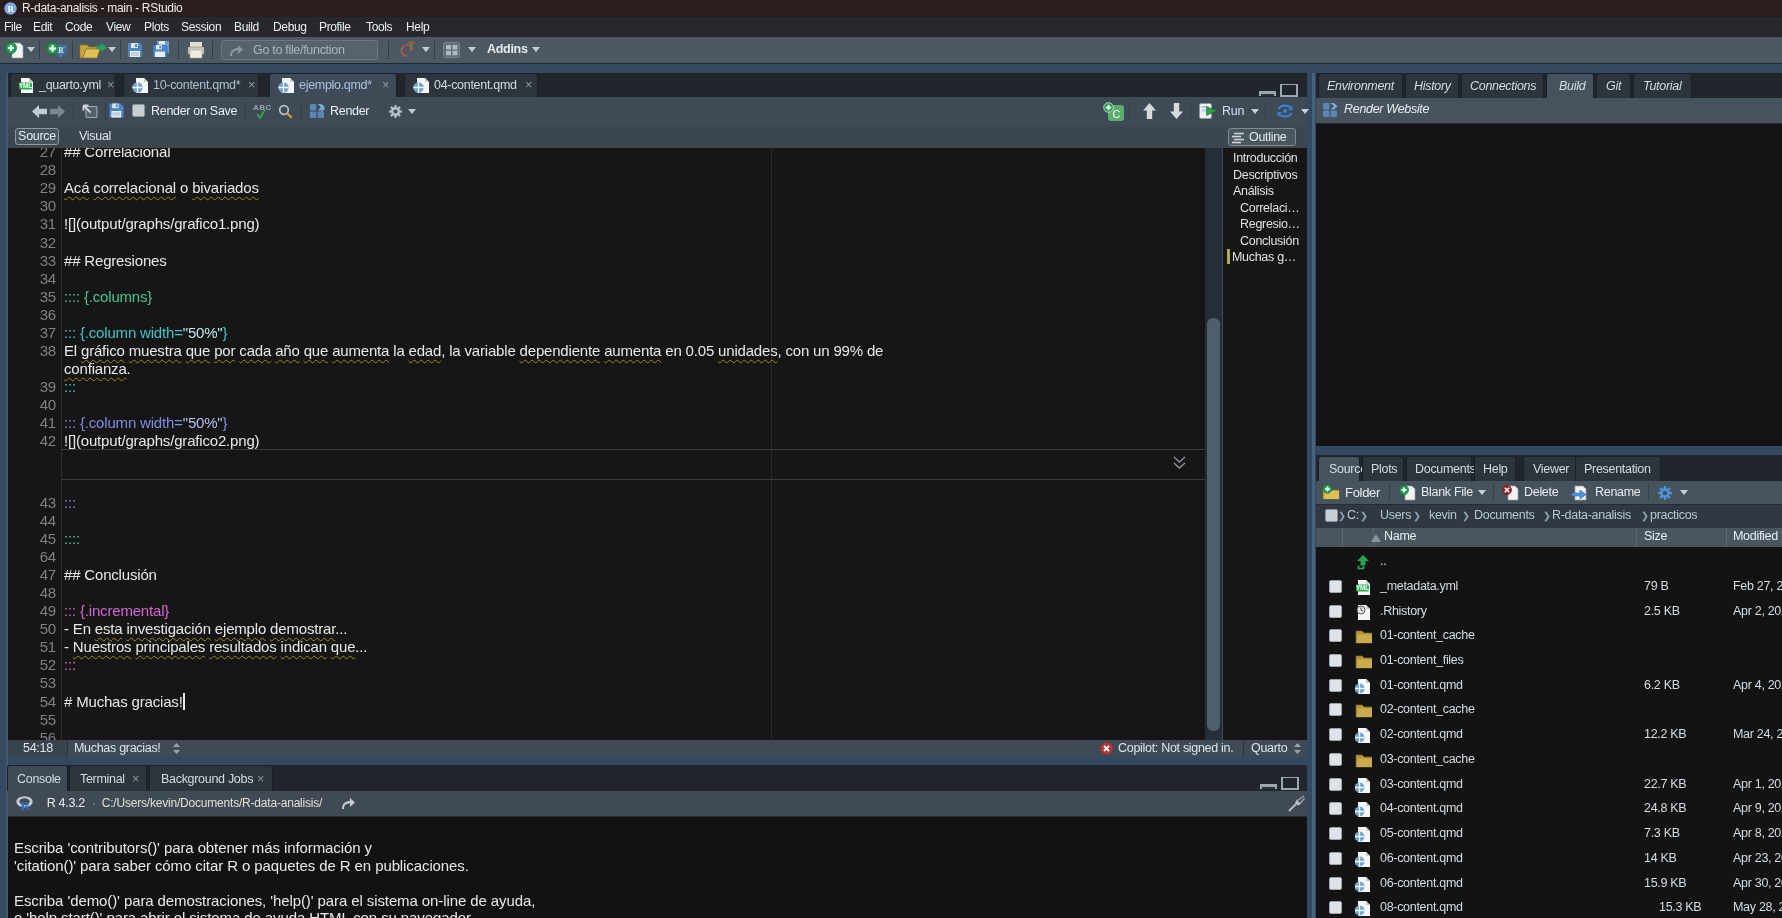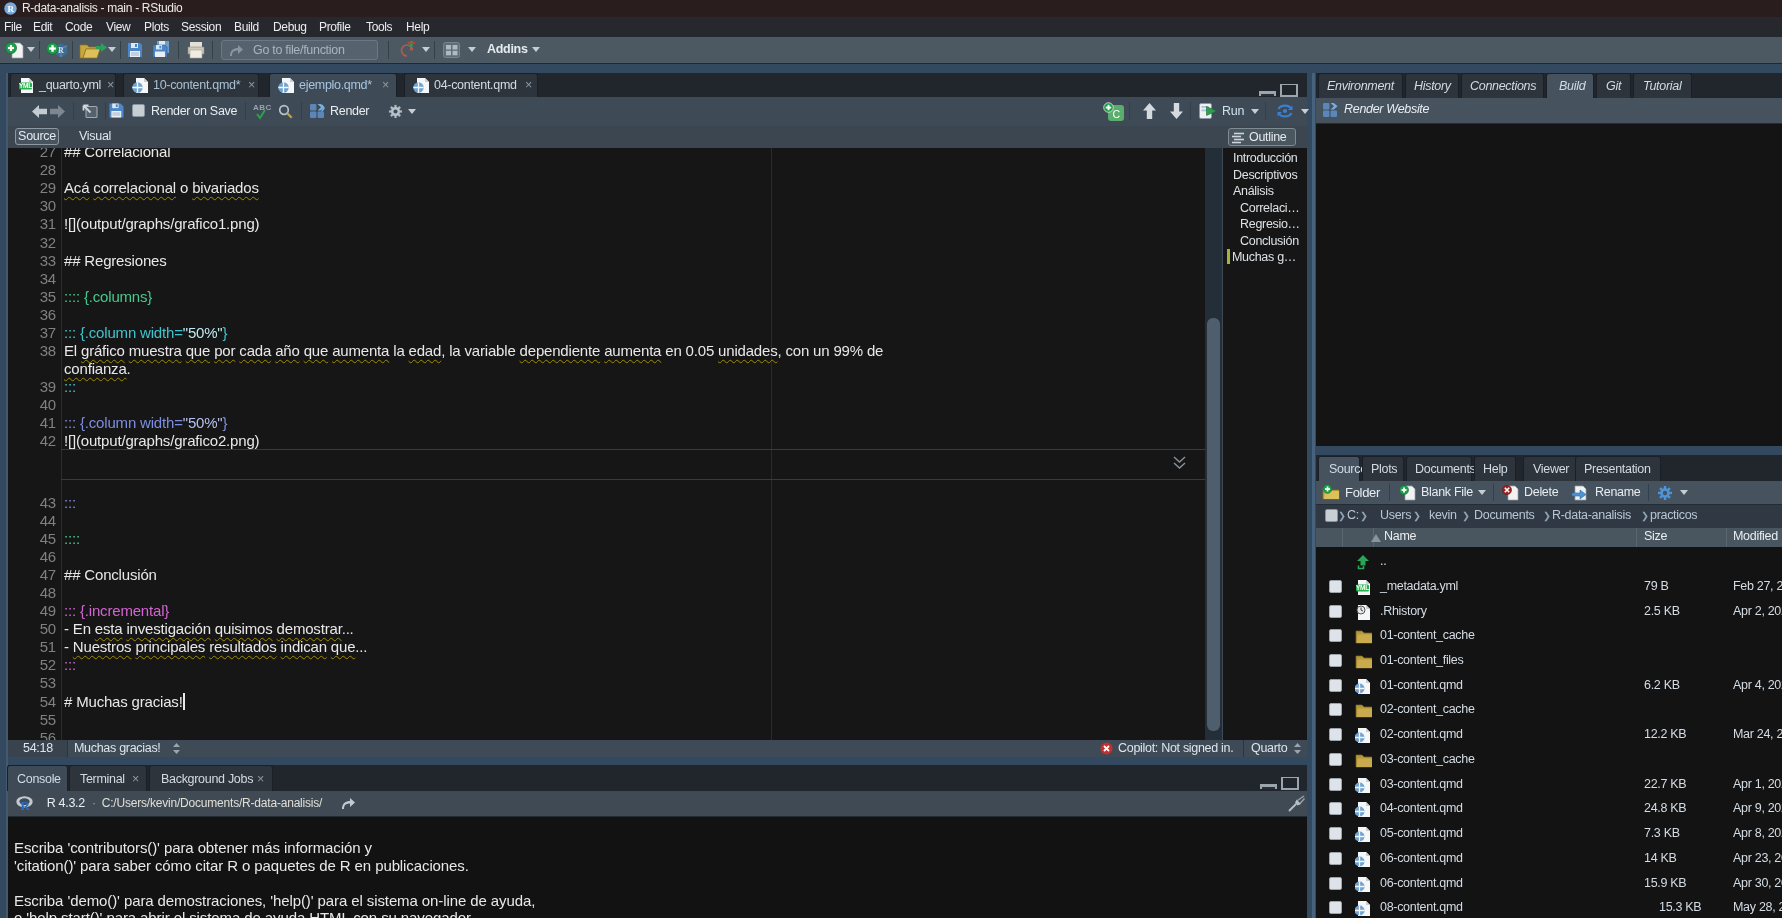--- a/index.html
+++ b/index.html
@@ -375,25 +375,25 @@
     <div class="crow" style="top:265.0px"><span class="lnum">41</span><span class="ctext peri">::: {.column width=<span style="color:#b4c0f2">"50%"</span>}</span></div>
     <div class="crow" style="top:283.0px"><span class="lnum">42</span><span class="ctext">![](output/graphs/grafico2.png)</span></div>
     <div class="abs" style="left:53px;top:301px;width:1161px;height:1px;background:#3a3a3a"></div>
     <div class="abs" style="left:53px;top:330.6px;width:1161px;height:1px;background:#3a3a3a"></div>
     <svg class="abs" style="left:1165px;top:308px" width="13" height="14" viewBox="0 0 13 14">
         <path d="M1 1l5.5 5L12 1M1 7l5.5 5L12 7" stroke="#8a9299" stroke-width="1.4" fill="none"></path>
       </svg>
     <div class="crow" style="top:344.9px"><span class="lnum">43</span><span class="ctext peri">:::</span></div>
     <div class="crow" style="top:363.0px"><span class="lnum">44</span></div>
     <div class="crow" style="top:381.0px"><span class="lnum">45</span><span class="ctext green">::::</span></div>
-    <div class="crow" style="top:399.1px"><span class="lnum">46</span></div>
+    <div class="crow" style="top:399.1px"><span class="lnum">64</span></div>
     <div class="crow" style="top:417.1px"><span class="lnum">47</span><span class="ctext">## Conclusión</span></div>
     <div class="crow" style="top:435.2px"><span class="lnum">48</span></div>
     <div class="crow" style="top:453.2px"><span class="lnum">49</span><span class="ctext mag">::: {.incremental}</span></div>
-    <div class="crow" style="top:471.3px"><span class="lnum">50</span><span class="ctext">- En <u class="sp">esta</u> <u class="sp">investigación</u> <u class="sp">quisimos</u> <u class="sp">demostrar</u>...</span></div>
+    <div class="crow" style="top:471.3px"><span class="lnum">50</span><span class="ctext">- En <u class="sp">esta</u> <u class="sp">investigación</u> <u class="sp">ejemplo</u> <u class="sp">demostrar</u>...</span></div>
     <div class="crow" style="top:489.3px"><span class="lnum">51</span><span class="ctext">- <u class="sp">Nuestros</u> <u class="sp">principales</u> <u class="sp">resultados</u> <u class="sp">indican</u> <u class="sp">que</u>...</span></div>
     <div class="crow" style="top:507.4px"><span class="lnum">52</span><span class="ctext mag">:::</span></div>
     <div class="crow" style="top:525.4px"><span class="lnum">53</span></div>
     <div class="crow" style="top:543.5px"><span class="lnum">54</span><span class="ctext"># Muchas gracias!<span style="border-left:2px solid #e8e8e8"></span></span></div>
     <div class="crow" style="top:561.5px"><span class="lnum">55</span></div>
     <div class="crow" style="top:579.6px"><span class="lnum">56</span></div>
     <div class="abs" style="left:1197px;top:0;width:17px;height:592px;background:#242e39"></div>
     <div class="abs" style="left:1199px;top:170px;width:13px;height:413px;background:#4f5e6d;border-radius:6px"></div>
   </div>
   <div id="edoutline" class="abs" style="left:1215px;top:75px;width:84px;height:592px;background:#161616;color:#dde2e6;font-size:12.5px;letter-spacing:-0.3px">

